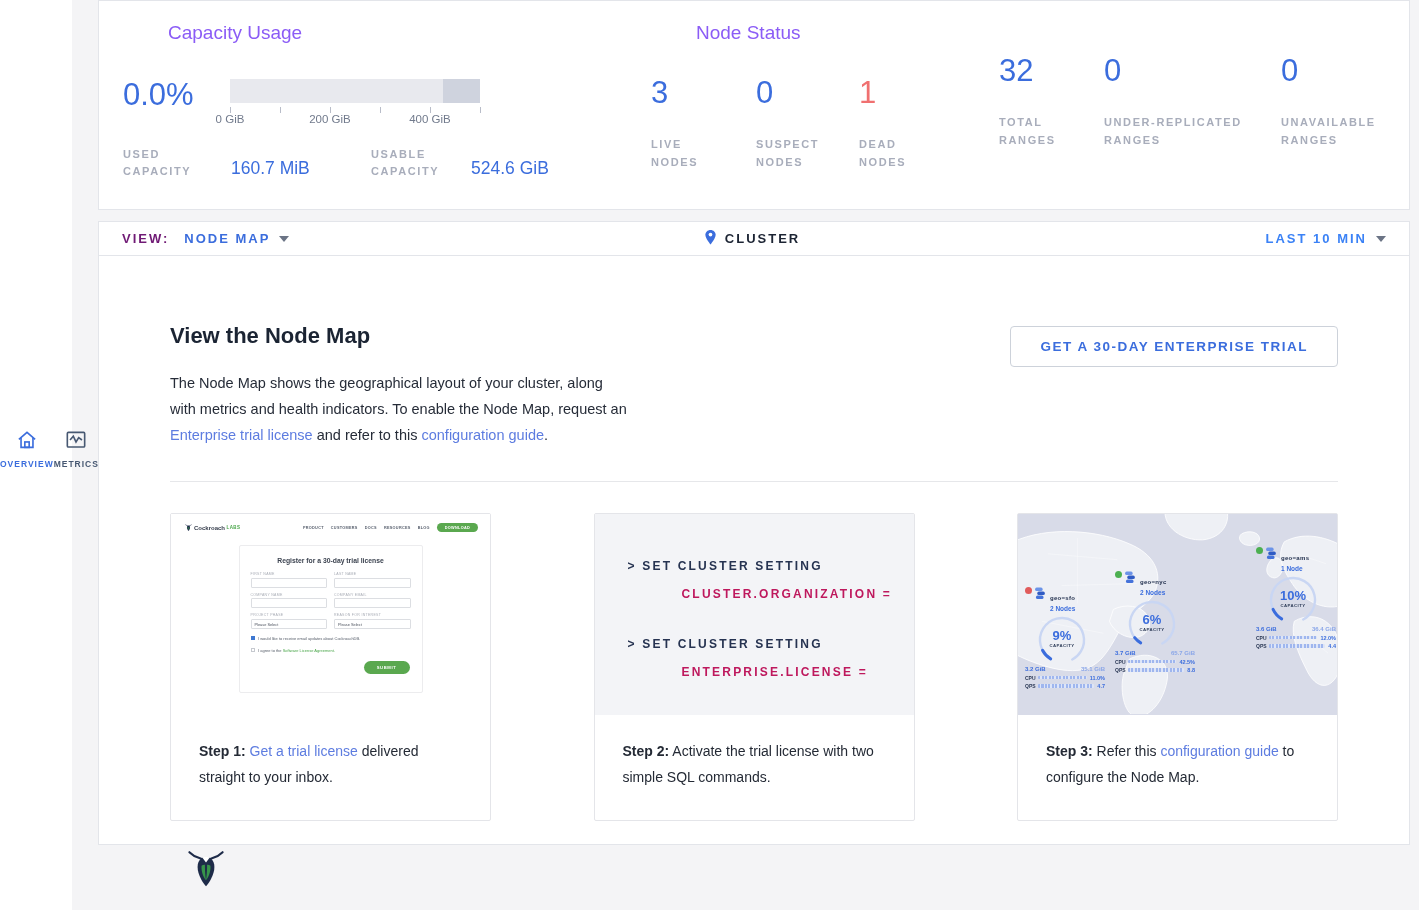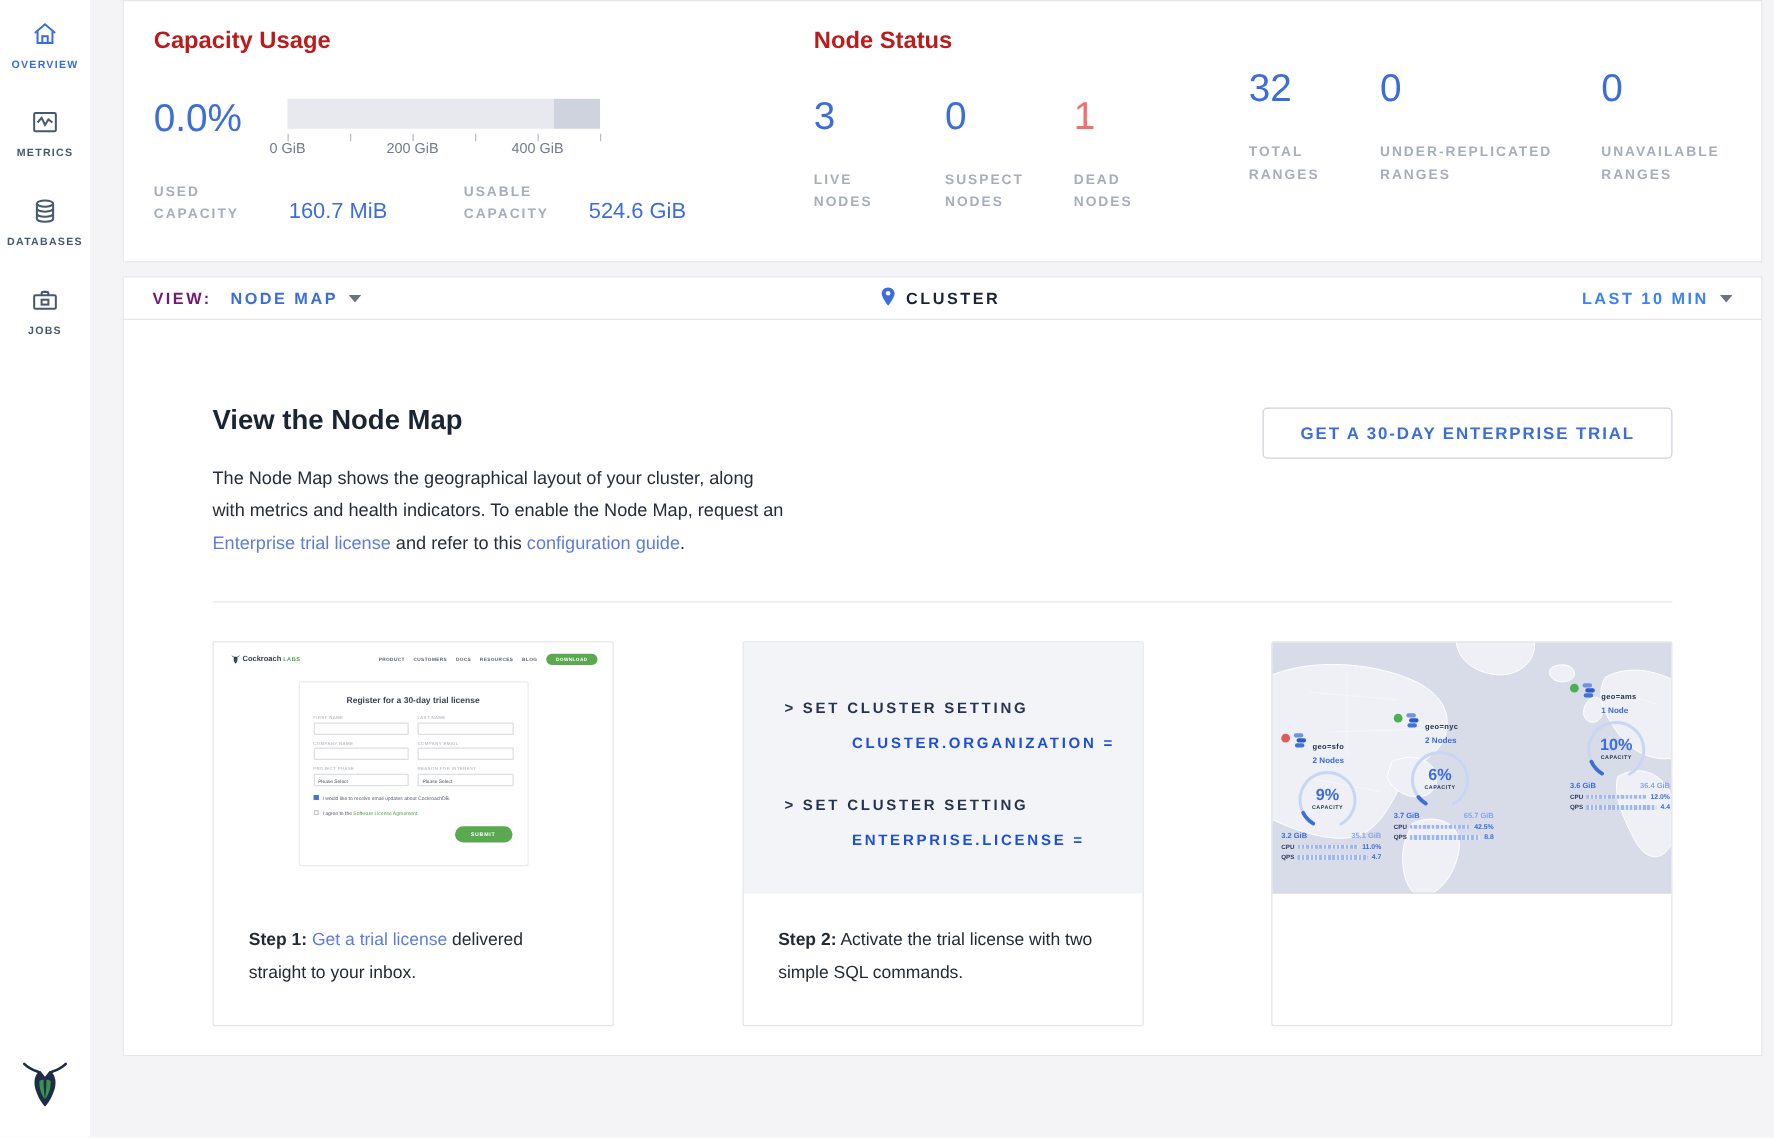--- a/index.html
+++ b/index.html
@@ -1,35 +1,35 @@
 <!DOCTYPE html>
 <html><head>
 <meta charset="utf-8">
 <style>
   * { margin:0; padding:0; box-sizing:border-box; }
   html,body { width:1419px; height:910px; }
   body { background:#f4f4f6; font-family:"Liberation Sans", sans-serif; color:#242a35; overflow:hidden; }
   .app { display:flex; width:100%; height:100%; }
 
   
-  .sidebar { width:72px; background:#fff; height:100%; flex:0 0 72px; display:flex; flex-direction:column; align-items:center; padding-top:14px; }
+  .sidebar { width:72px; background:#fff; height:100%; flex:0 0 72px; display:flex; flex-direction:row; align-items:center; padding-top:14px; }
   .nav-item { width:100%; display:flex; flex-direction:column; align-items:center; margin-bottom:29px; cursor:pointer; color:#475872; }
   .nav-item.active { color:#3b6ddd; }
   .nav-icon { width:26px; height:26px; }
   .nav-icon svg { width:26px; height:26px; stroke:currentColor; fill:none; stroke-width:1.5; }
   .nav-label { font-size:8.5px; font-weight:700; letter-spacing:1px; margin-top:6px; }
   .sidebar-logo { margin-top:auto; margin-bottom:16px; }
 
   
   .main { flex:1; padding:0 9px 0 26px; }
   .page-title { font-size:23px; font-weight:600; letter-spacing:6px; color:#16213a; padding:15px 0 14px 0; }
 
   
   .summary-card { background:#fff; border:1px solid #e3e5ea; height:210px; display:flex; padding:21px 0 0 24px; }
-  .sec-title { font-size:19px; font-weight:700; color:#b91c1c; }
+  .sec-title { font-size:19px; font-weight:400; color:#8b5cf6;margin-left:45px; }
   .cap-section { width:528px; }
   .cap-row { display:flex; margin-top:31px; }
   .big-val { font-size:31px; color:#3b6ddd; }
   .cap-pct { width:107px; margin-top:2px; }
   .cap-bar-wrap { width:250px; }
   .cap-bar { height:24px; display:flex; margin-top:4px; }
   .cap-bar-light { width:85%; background:#e8e9ee; }
   .cap-bar-dark { width:15%; background:#cfd3de; }
   .cap-axis { position:relative; height:8px; margin-top:2px; }
   .cap-axis .tick { position:absolute; top:2px; width:1px; height:6px; background:#b9bdc9; }
@@ -92,21 +92,21 @@
   .mini-check { display:flex; align-items:center; padding:0 11px; margin-top:7px; }
   .mini-box { width:4.5px; height:4.5px; border:0.5px solid #c6c9cf; background:#fff; margin-right:3px; flex:0 0 auto; }
   .mini-box.checked { background:#3e78d1; border-color:#3e78d1; }
   .mini-check span.txt { font-size:4px; color:#555c68; }
   .green-lnk { color:#4aa64a; }
   .mini-submit { width:46px; height:13px; background:#5aa84f; border-radius:7px; color:#fff; font-size:4.2px; letter-spacing:0.6px; text-align:center; line-height:13px; font-weight:700; margin:8px 12px 0 auto; }
 
   
   .sql-block { background:#f3f4f7; height:100%; padding:38px 0 0 33px; }
   .code-prompt { font-size:12px; font-weight:700; letter-spacing:2.2px; color:#263351; line-height:28px; white-space:nowrap; }
-  .code-value { font-size:12px; font-weight:700; letter-spacing:2.2px; color:#1d4ed8; line-height:28px; margin-left:54px; white-space:nowrap; }
+  .code-value { font-size:12px; font-weight:700; letter-spacing:2.2px; color:#be185d; line-height:28px; margin-left:54px; white-space:nowrap; }
   .code-group + .code-group { margin-top:22px; }
 
   
   .map-img { background:#d8dbe8; }
   .map-svg { position:absolute; inset:0; }
   .map-marker { position:absolute; width:86px; }
   .mk-head { display:flex; align-items:flex-start; }
   .mk-dot { width:7px; height:7px; border-radius:50%; margin:1px 2px 0 0; flex:0 0 auto; }
   .mk-dot.green { background:#4caf50; }
   .mk-dot.red { background:#e05b5b; }
@@ -515,18 +515,19 @@
                   <span class="mk-bar"></span>
                   <span class="mk-rv">12.0%</span>
                 </div>
               <div class="mk-row">
                   <span class="mk-rl">QPS</span>
                   <span class="mk-bar"></span>
                   <span class="mk-rv">4.4</span>
                 </div>
             </div>
           </div>
+          <div class="card-caption"><span class="step-label">Step 3:</span><span> Refer this </span><a class="lnk">configuration guide</a><span> to configure the Node Map.</span></div>
         </div>
 
       </div>
     </section>
   </main>
 </div>
 
 </body></html>

